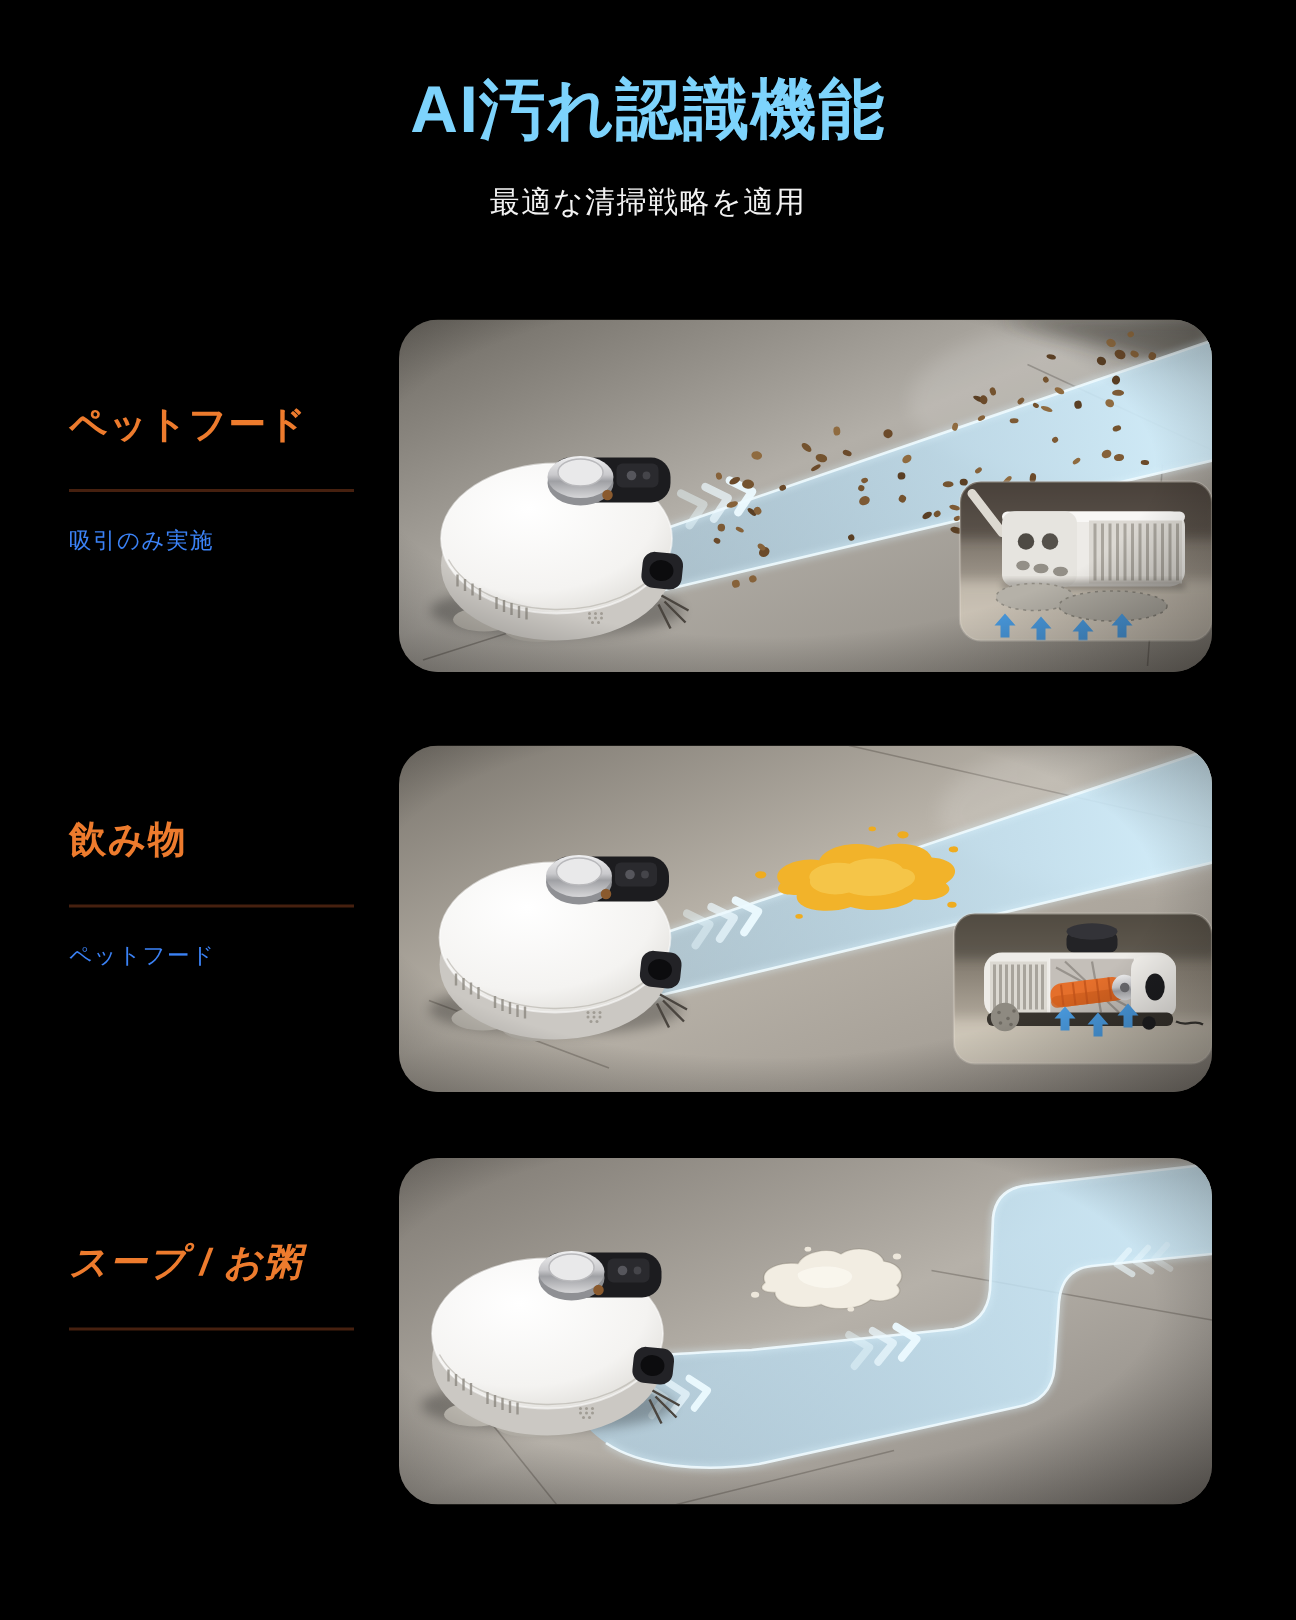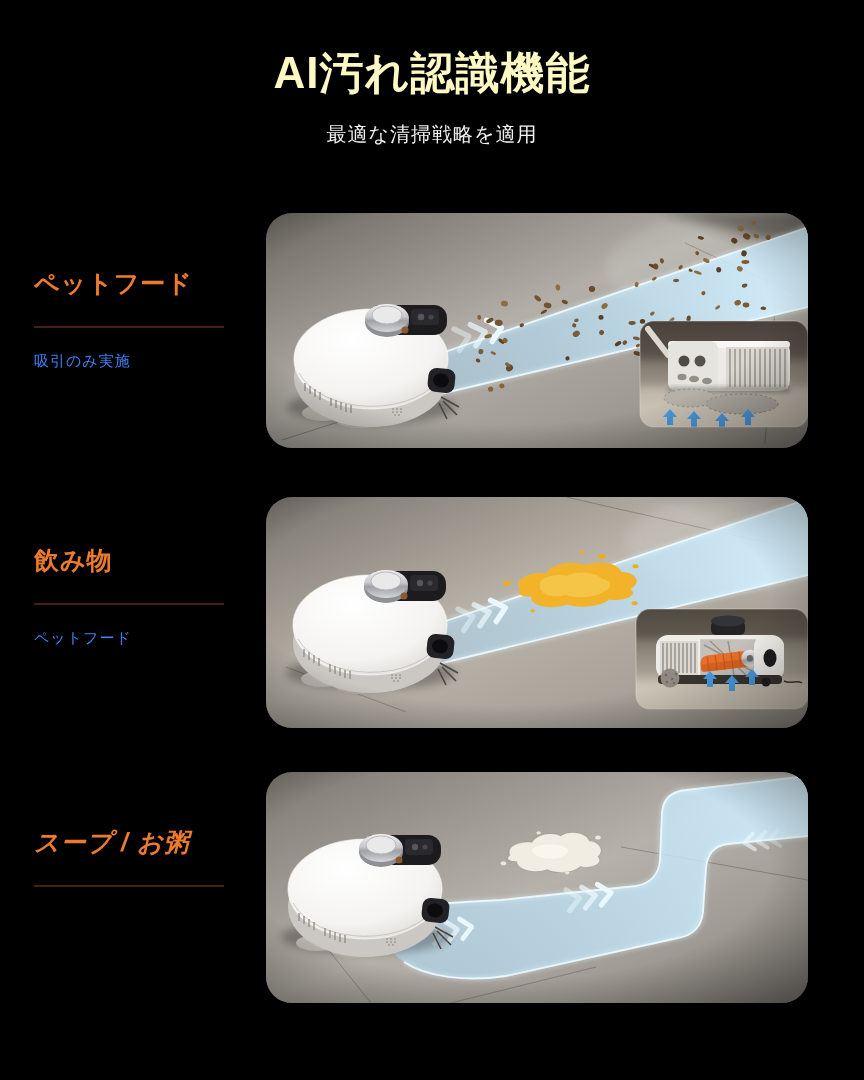--- a/index.html
+++ b/index.html
@@ -1,22 +1,22 @@
 <!DOCTYPE html>
 <html><head>
 <meta charset="utf-8">
 <style>
   html,body{margin:0;padding:0;background:#000;}
   .canvas{position:relative;width:864px;height:1080px;background:#000;overflow:hidden;
           font-family:"Liberation Sans","DejaVu Sans",sans-serif;}
   .title{position:absolute;top:44px;left:0;width:100%;margin:0;text-align:center;
-         color:#fef9c3;font-size:44px;font-weight:700;letter-spacing:1px;}
+         color:#7dd3fc;font-size:44px;font-weight:700;letter-spacing:1px;}
   .subtitle{position:absolute;top:121px;left:0;width:100%;margin:0;text-align:center;
          color:#f2f2f2;font-size:20px;font-weight:400;letter-spacing:1px;}
-  .label-block{position:absolute;left:34px;width:216px;}
+  .label-block{position:absolute;left:46px;width:216px;}
   .label-block h2{margin:0;font-size:25px;line-height:30px;font-weight:700;color:#ED7B2D;letter-spacing:1px;}
   .divider{margin-top:28px;width:190px;height:2px;background:#46200F;}
   .desc{margin:20px 0 0;font-size:15px;line-height:26px;color:#3b82f6;letter-spacing:1px;}
   #block1{top:268px;} #block2{top:545px;} #block3{top:827px;font-style:italic;}
   .panel{position:absolute;left:266px;width:542px;border-radius:26px;overflow:hidden;background:#14120f;}
   #panel1{top:213px;height:235px;} #panel2{top:497px;height:231px;} #panel3{top:772px;height:231px;}
   .panel svg{display:block;width:100%;height:100%;}
   .defs-holder{position:absolute;width:0;height:0;overflow:hidden;}
 </style>
 </head>

